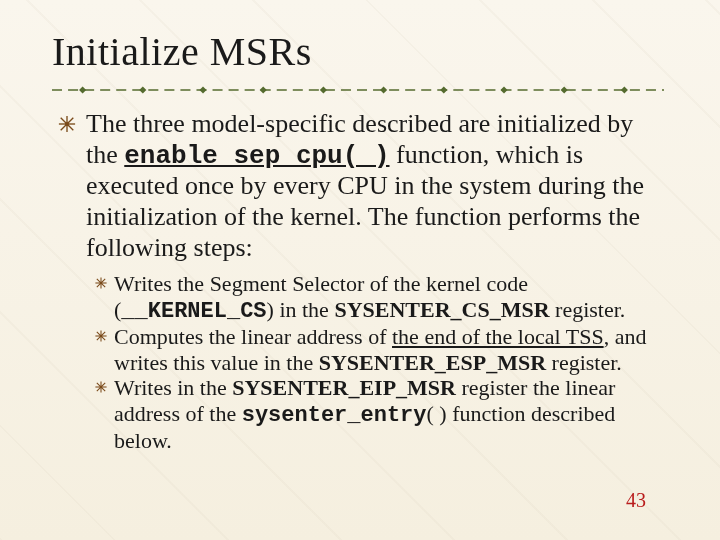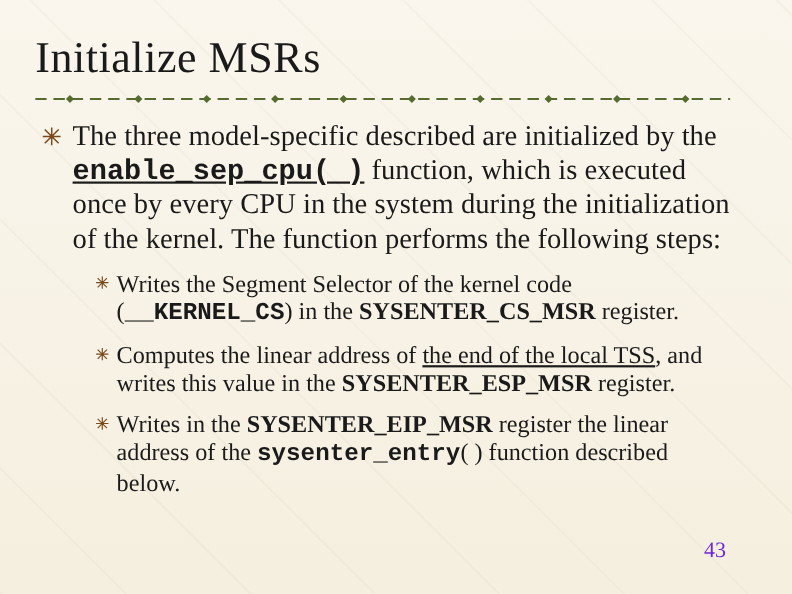--- a/index.html
+++ b/index.html
@@ -12,21 +12,21 @@
     background: #faf6ed;
     background-image:
       repeating-linear-gradient(45deg, rgba(210,200,180,0.12) 0 2px, transparent 2px 80px),
       linear-gradient(#faf6ed, #f5efdf);
     color: #1a1a1a;
   }
   .slide {
     box-sizing: border-box;
     width: 720px;
     height: 540px;
-    padding: 28px 56px 0 32px;
+    padding: 28px 56px 0 52px;
     position: relative;
   }
   .title {
     font-size: 40px;
     font-weight: 400;
     margin: 0 0 10px 0;
     letter-spacing: 0.5px;
   }
   .divider {
     height: 10px;
@@ -52,39 +52,39 @@
   }
   .mono { font-family: "Courier New", monospace; font-weight: bold; }
   .u { text-decoration: underline; text-align: center; }
 
   .sublist {
     margin: 6px 0 0 42px;
   }
   .subitem {
     display: flex;
     align-items: flex-start;
-    margin: 12px;
+    margin: 0;
   }
   .bullet-sub {
     flex: 0 0 auto;
     width: 14px; height: 14px;
     margin: 5px 6px 0 0;
   }
   .sub-text {
     font-size: 22px;
     line-height: 1.16;
   }
   .bold { font-weight: bold; }
 
   .pagenum {
     position: absolute;
-    right: 60px;
+    right: 74px;
     bottom: 28px;
     font-size: 20px;
-    color: #6d28d9;
+    color: #b91c1c;
   }
 </style>
 </head>
 <body>
 
 <div class="slide">
 
   <h1 class="title">Initialize MSRs</h1>
 
   <div class="divider">

